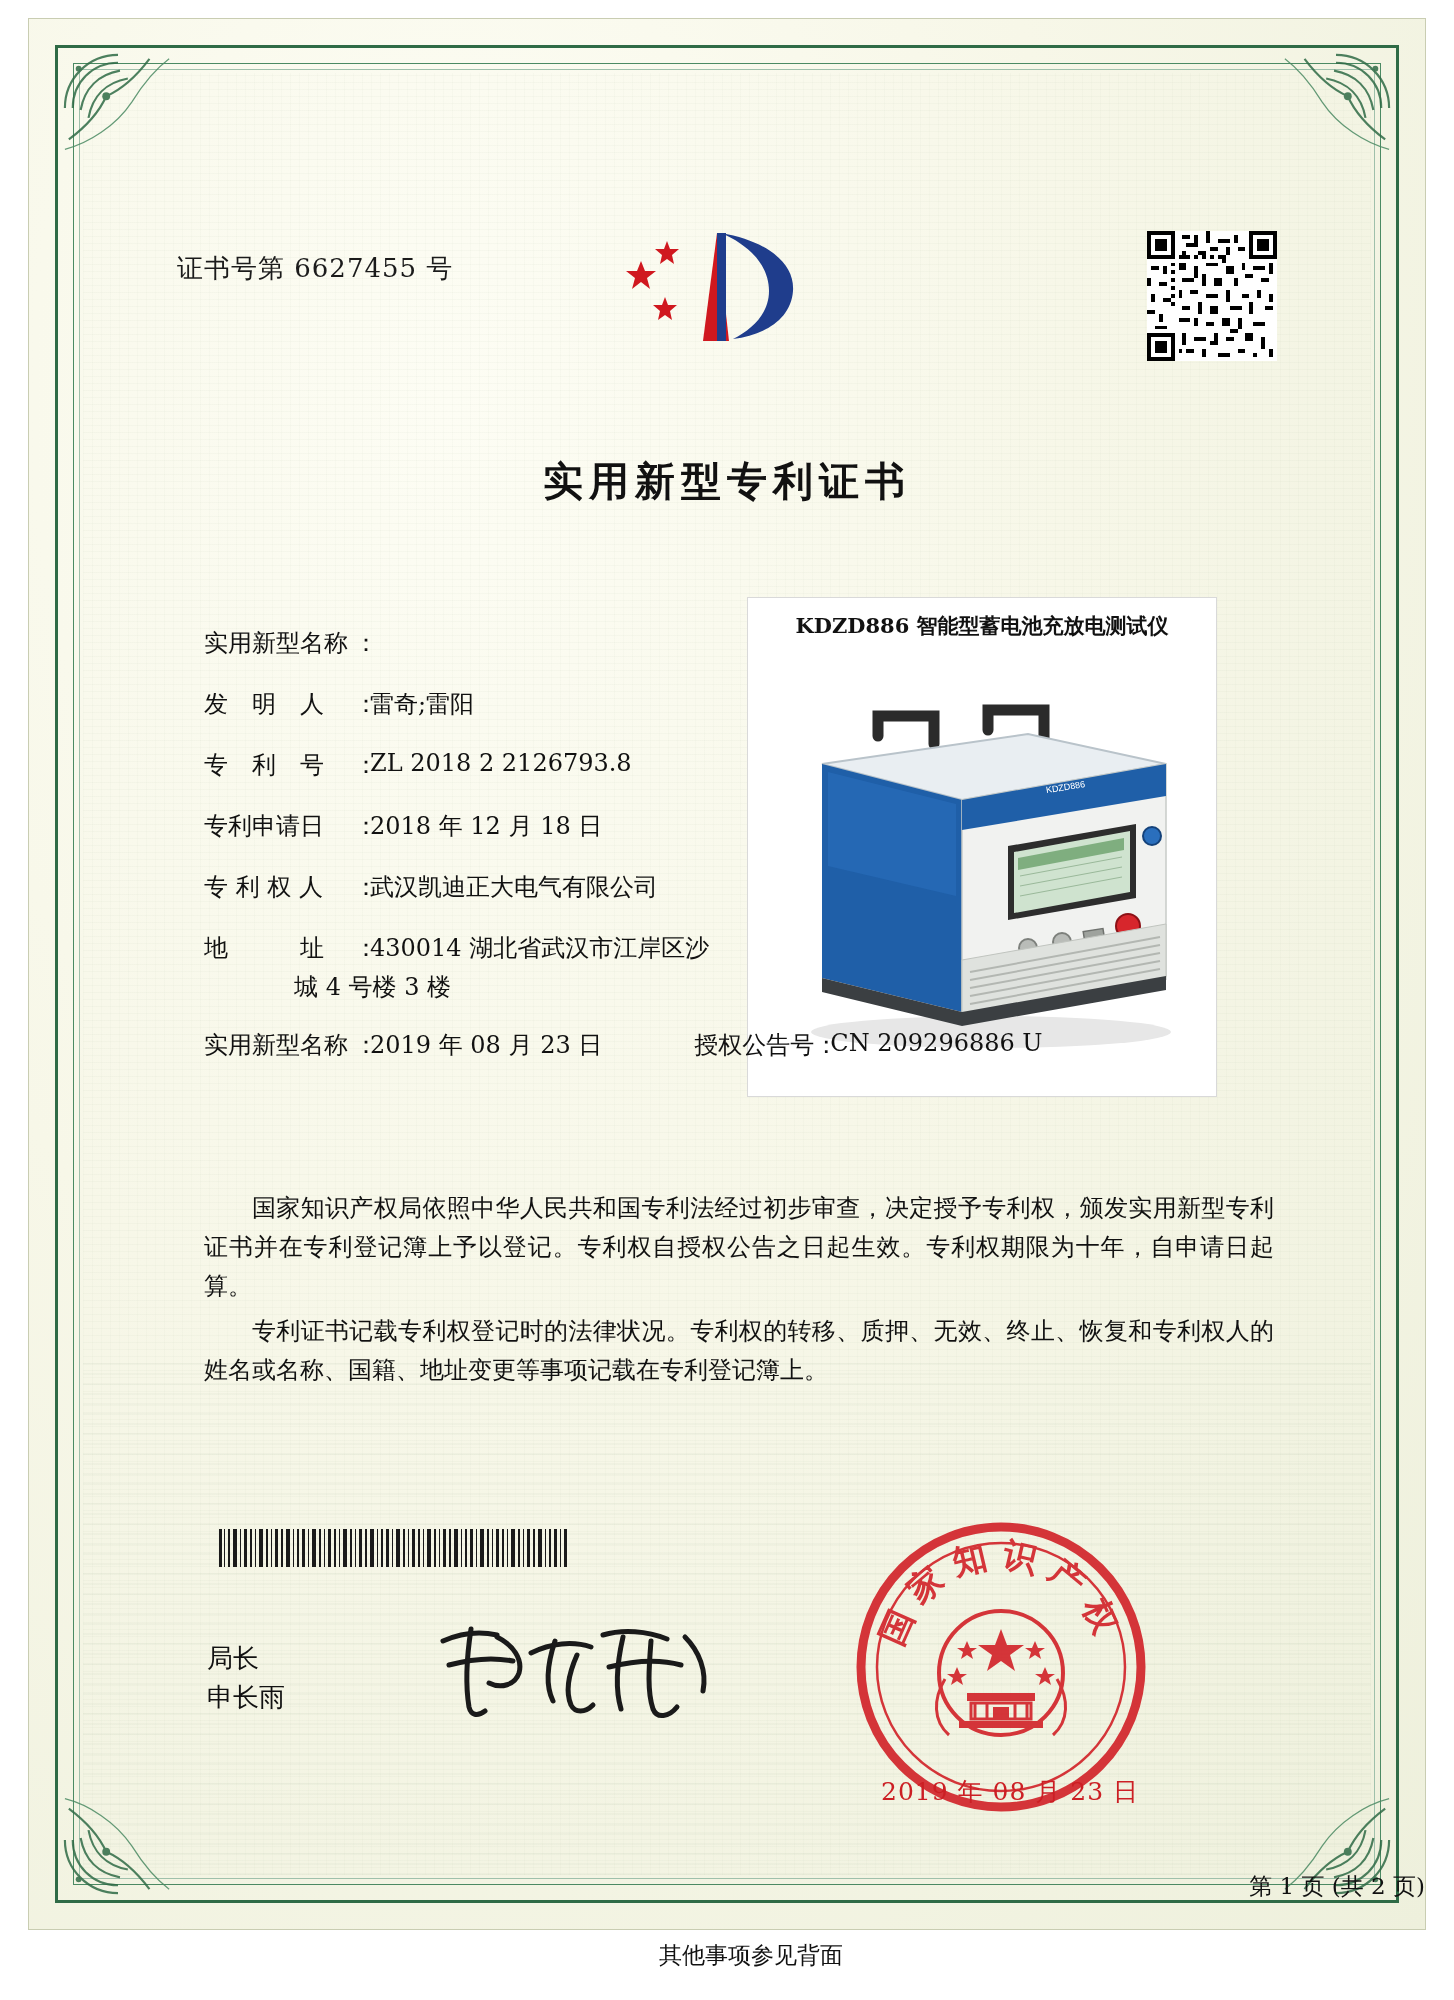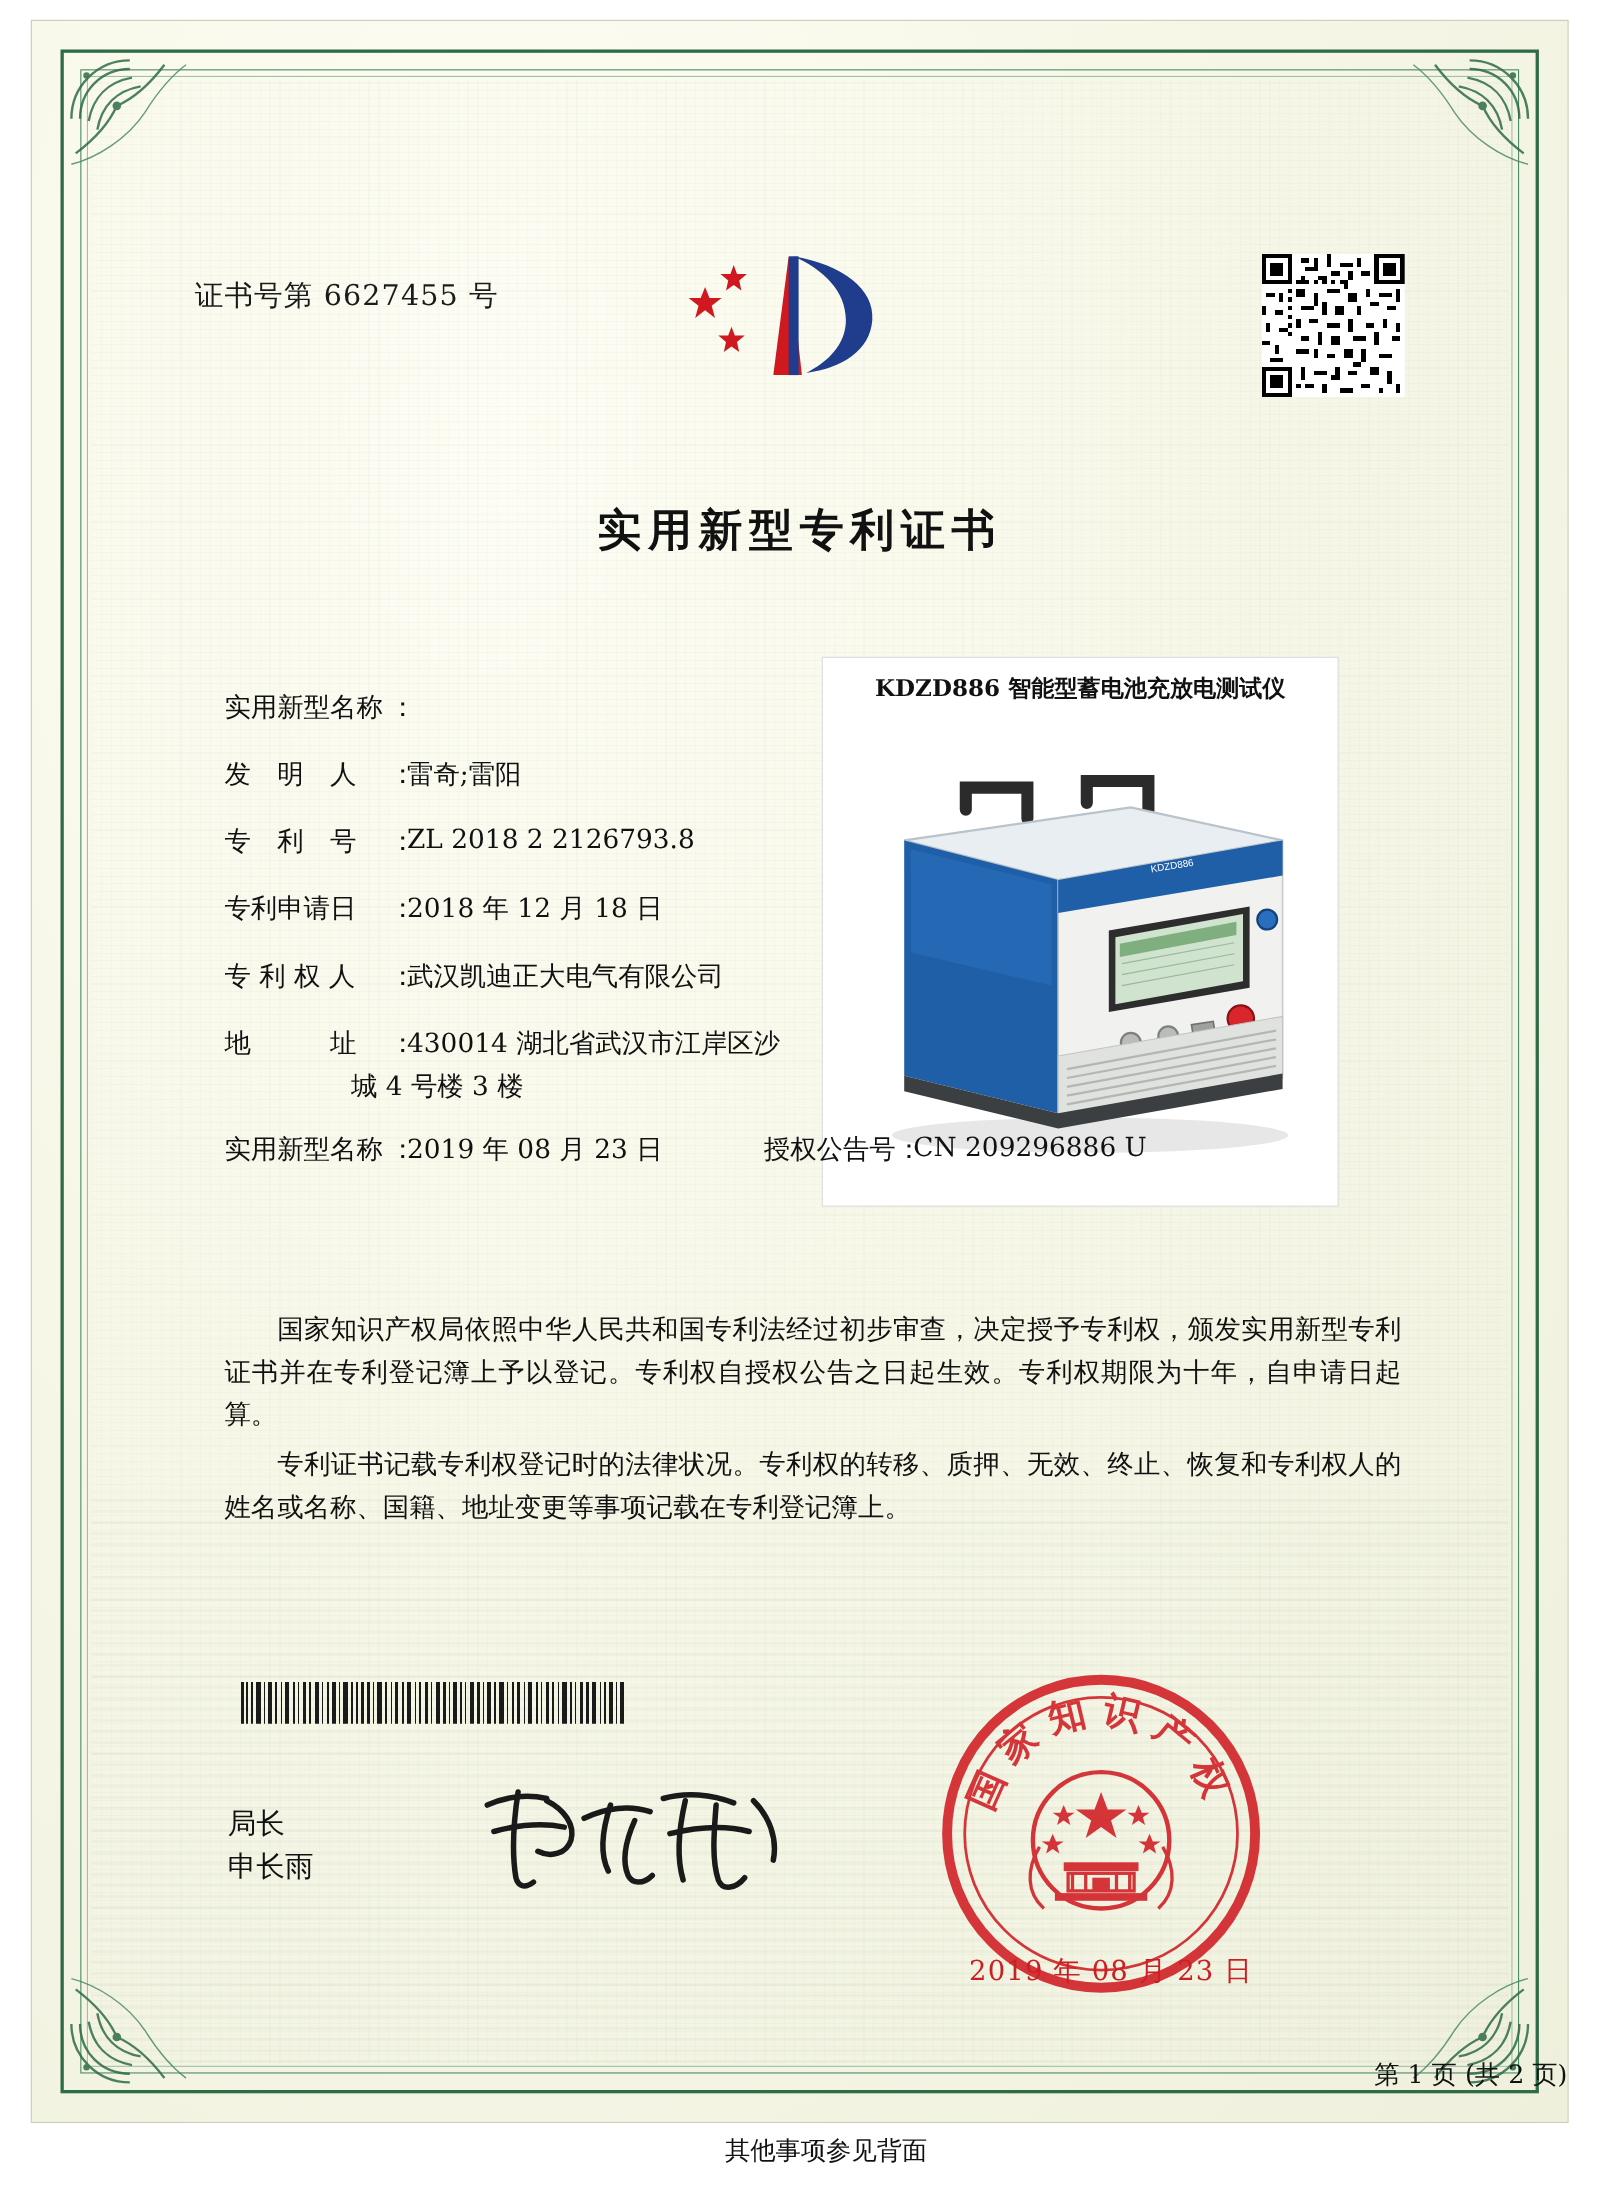--- a/index.html
+++ b/index.html
@@ -125,21 +125,21 @@
   }
   .f-label {
     width: 150px;
     flex: none;
     white-space: pre;
     letter-spacing: 0px;
   }
   .f-colon { width: 16px; flex: none; }
   .f-value { flex: 1; }
   .f-value2 {
-    margin-left: 115px;
+    margin-left: 90px;
     margin-top: -22px;
     margin-bottom: 26px;
     font-size: 24px;
   }
 
   #pub-row {
     display: flex;
     align-items: flex-start;
     margin-bottom: 6px;
   }

